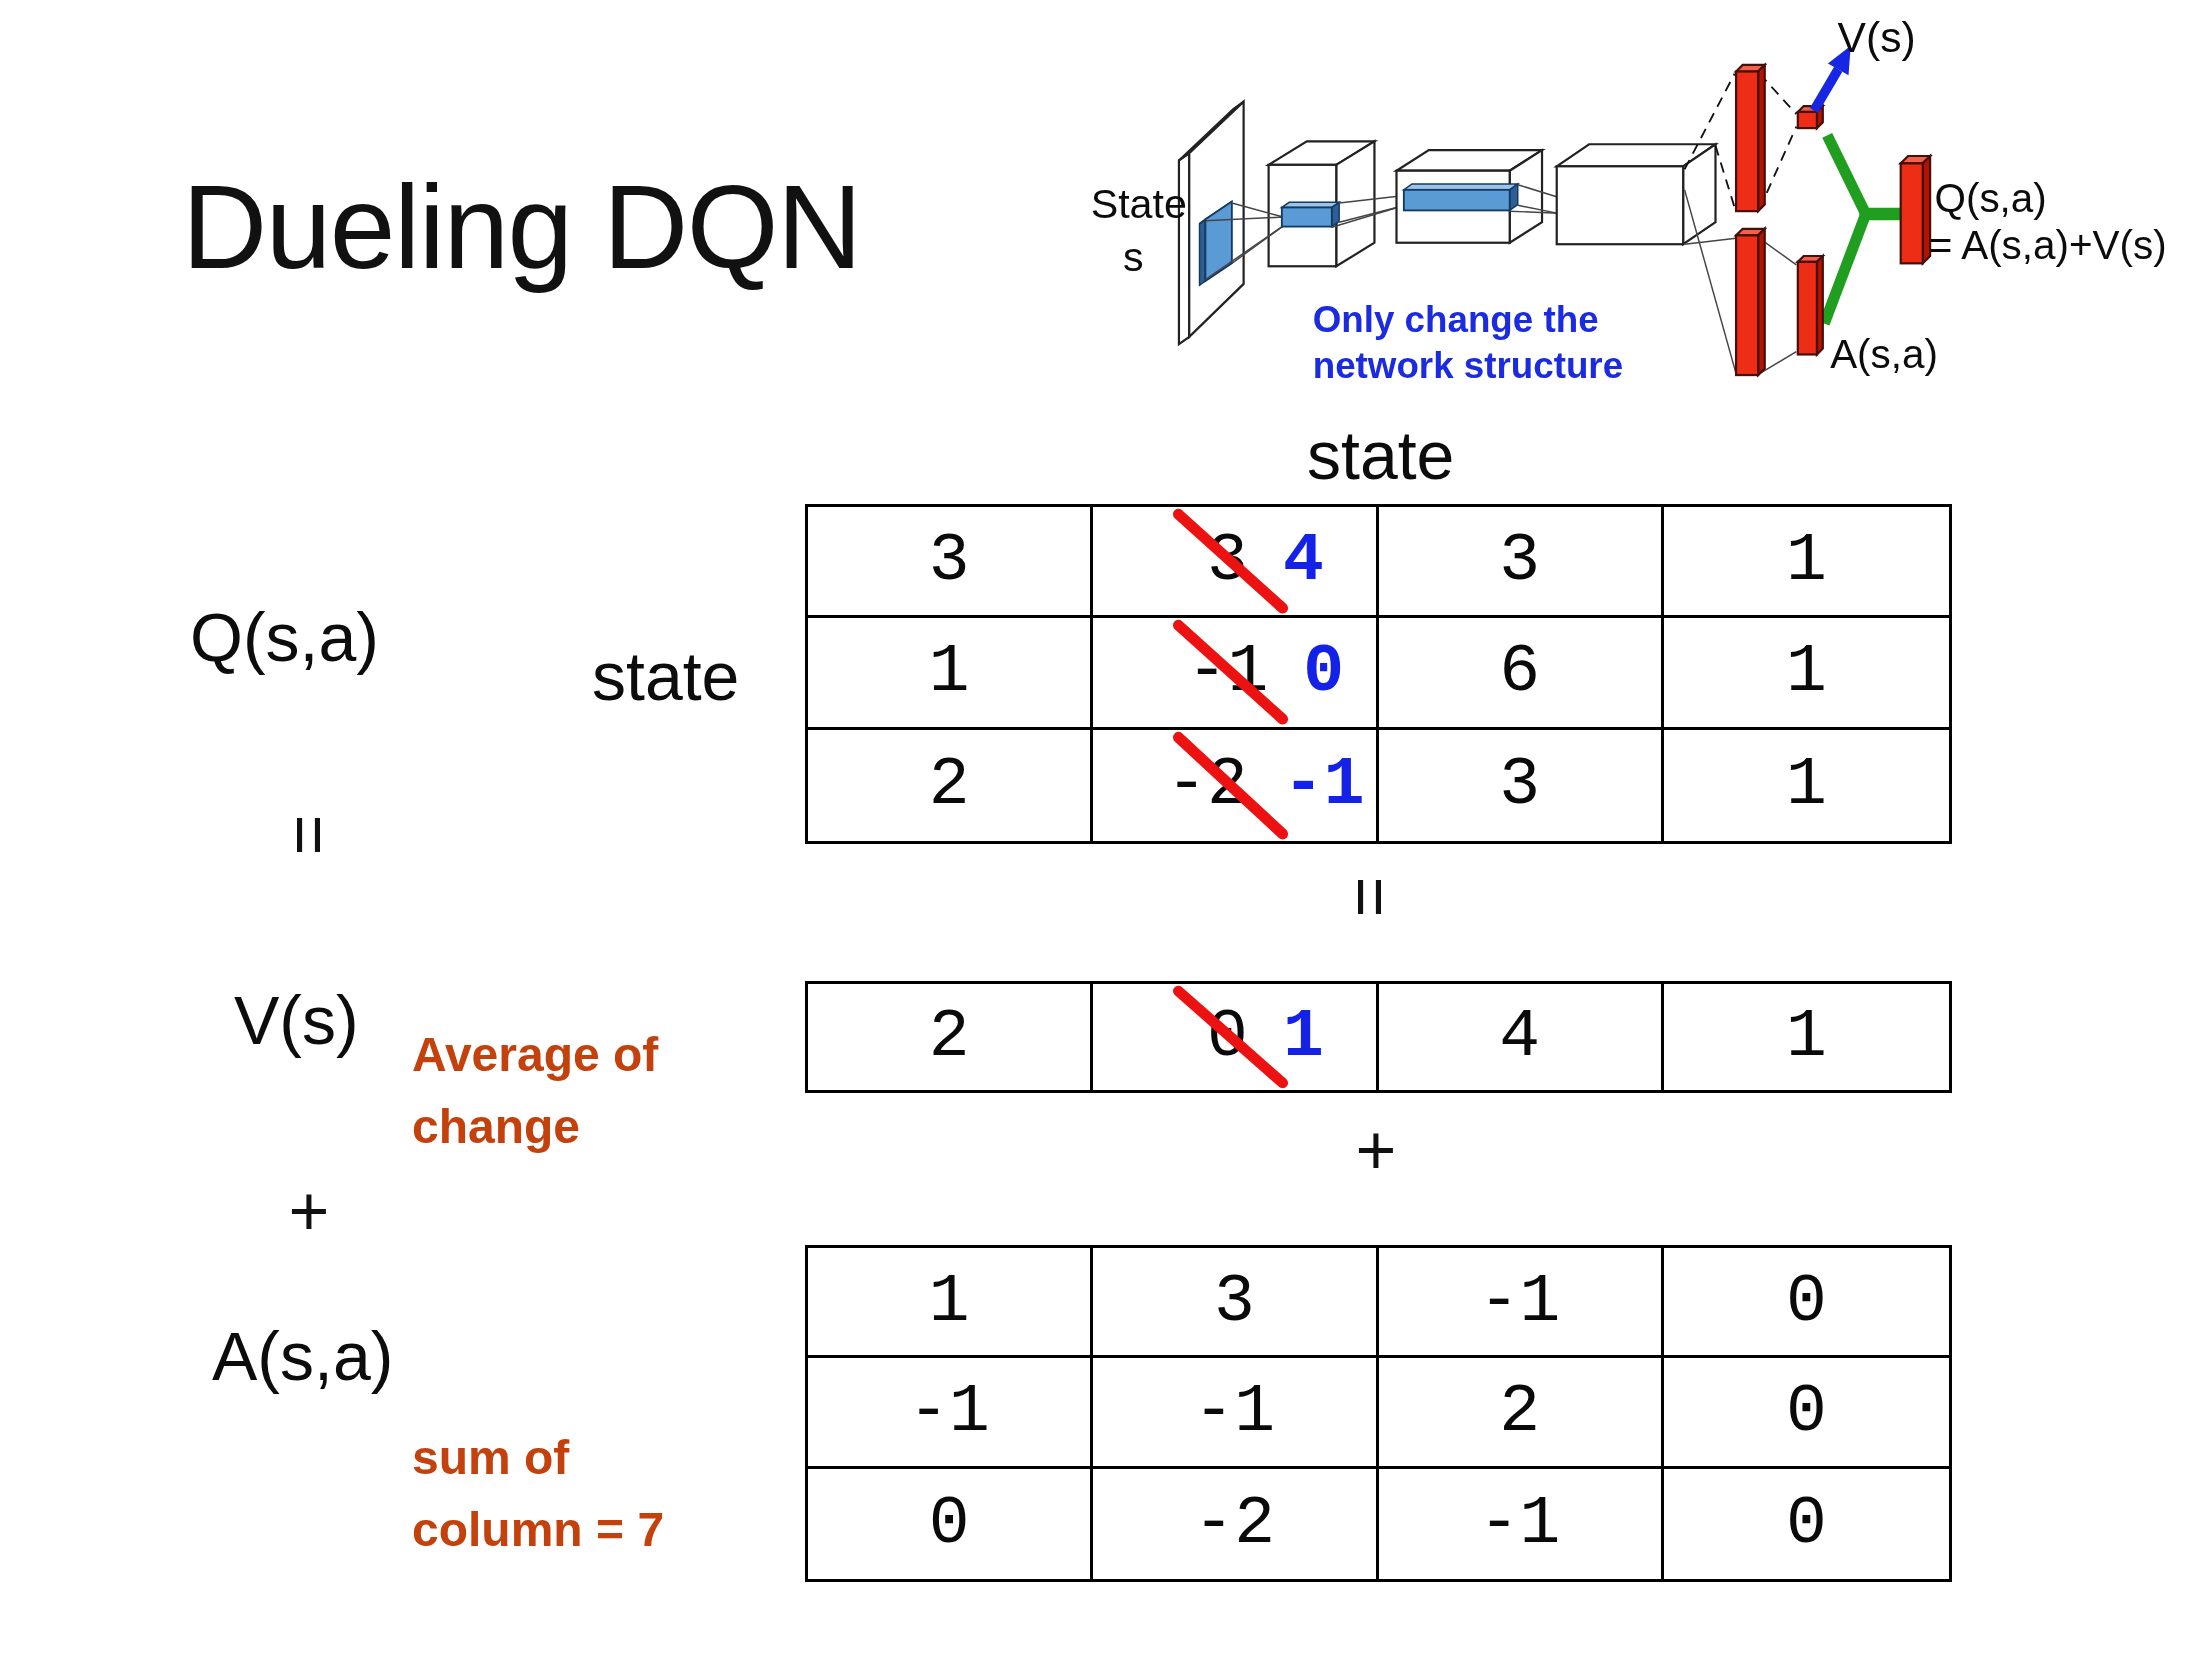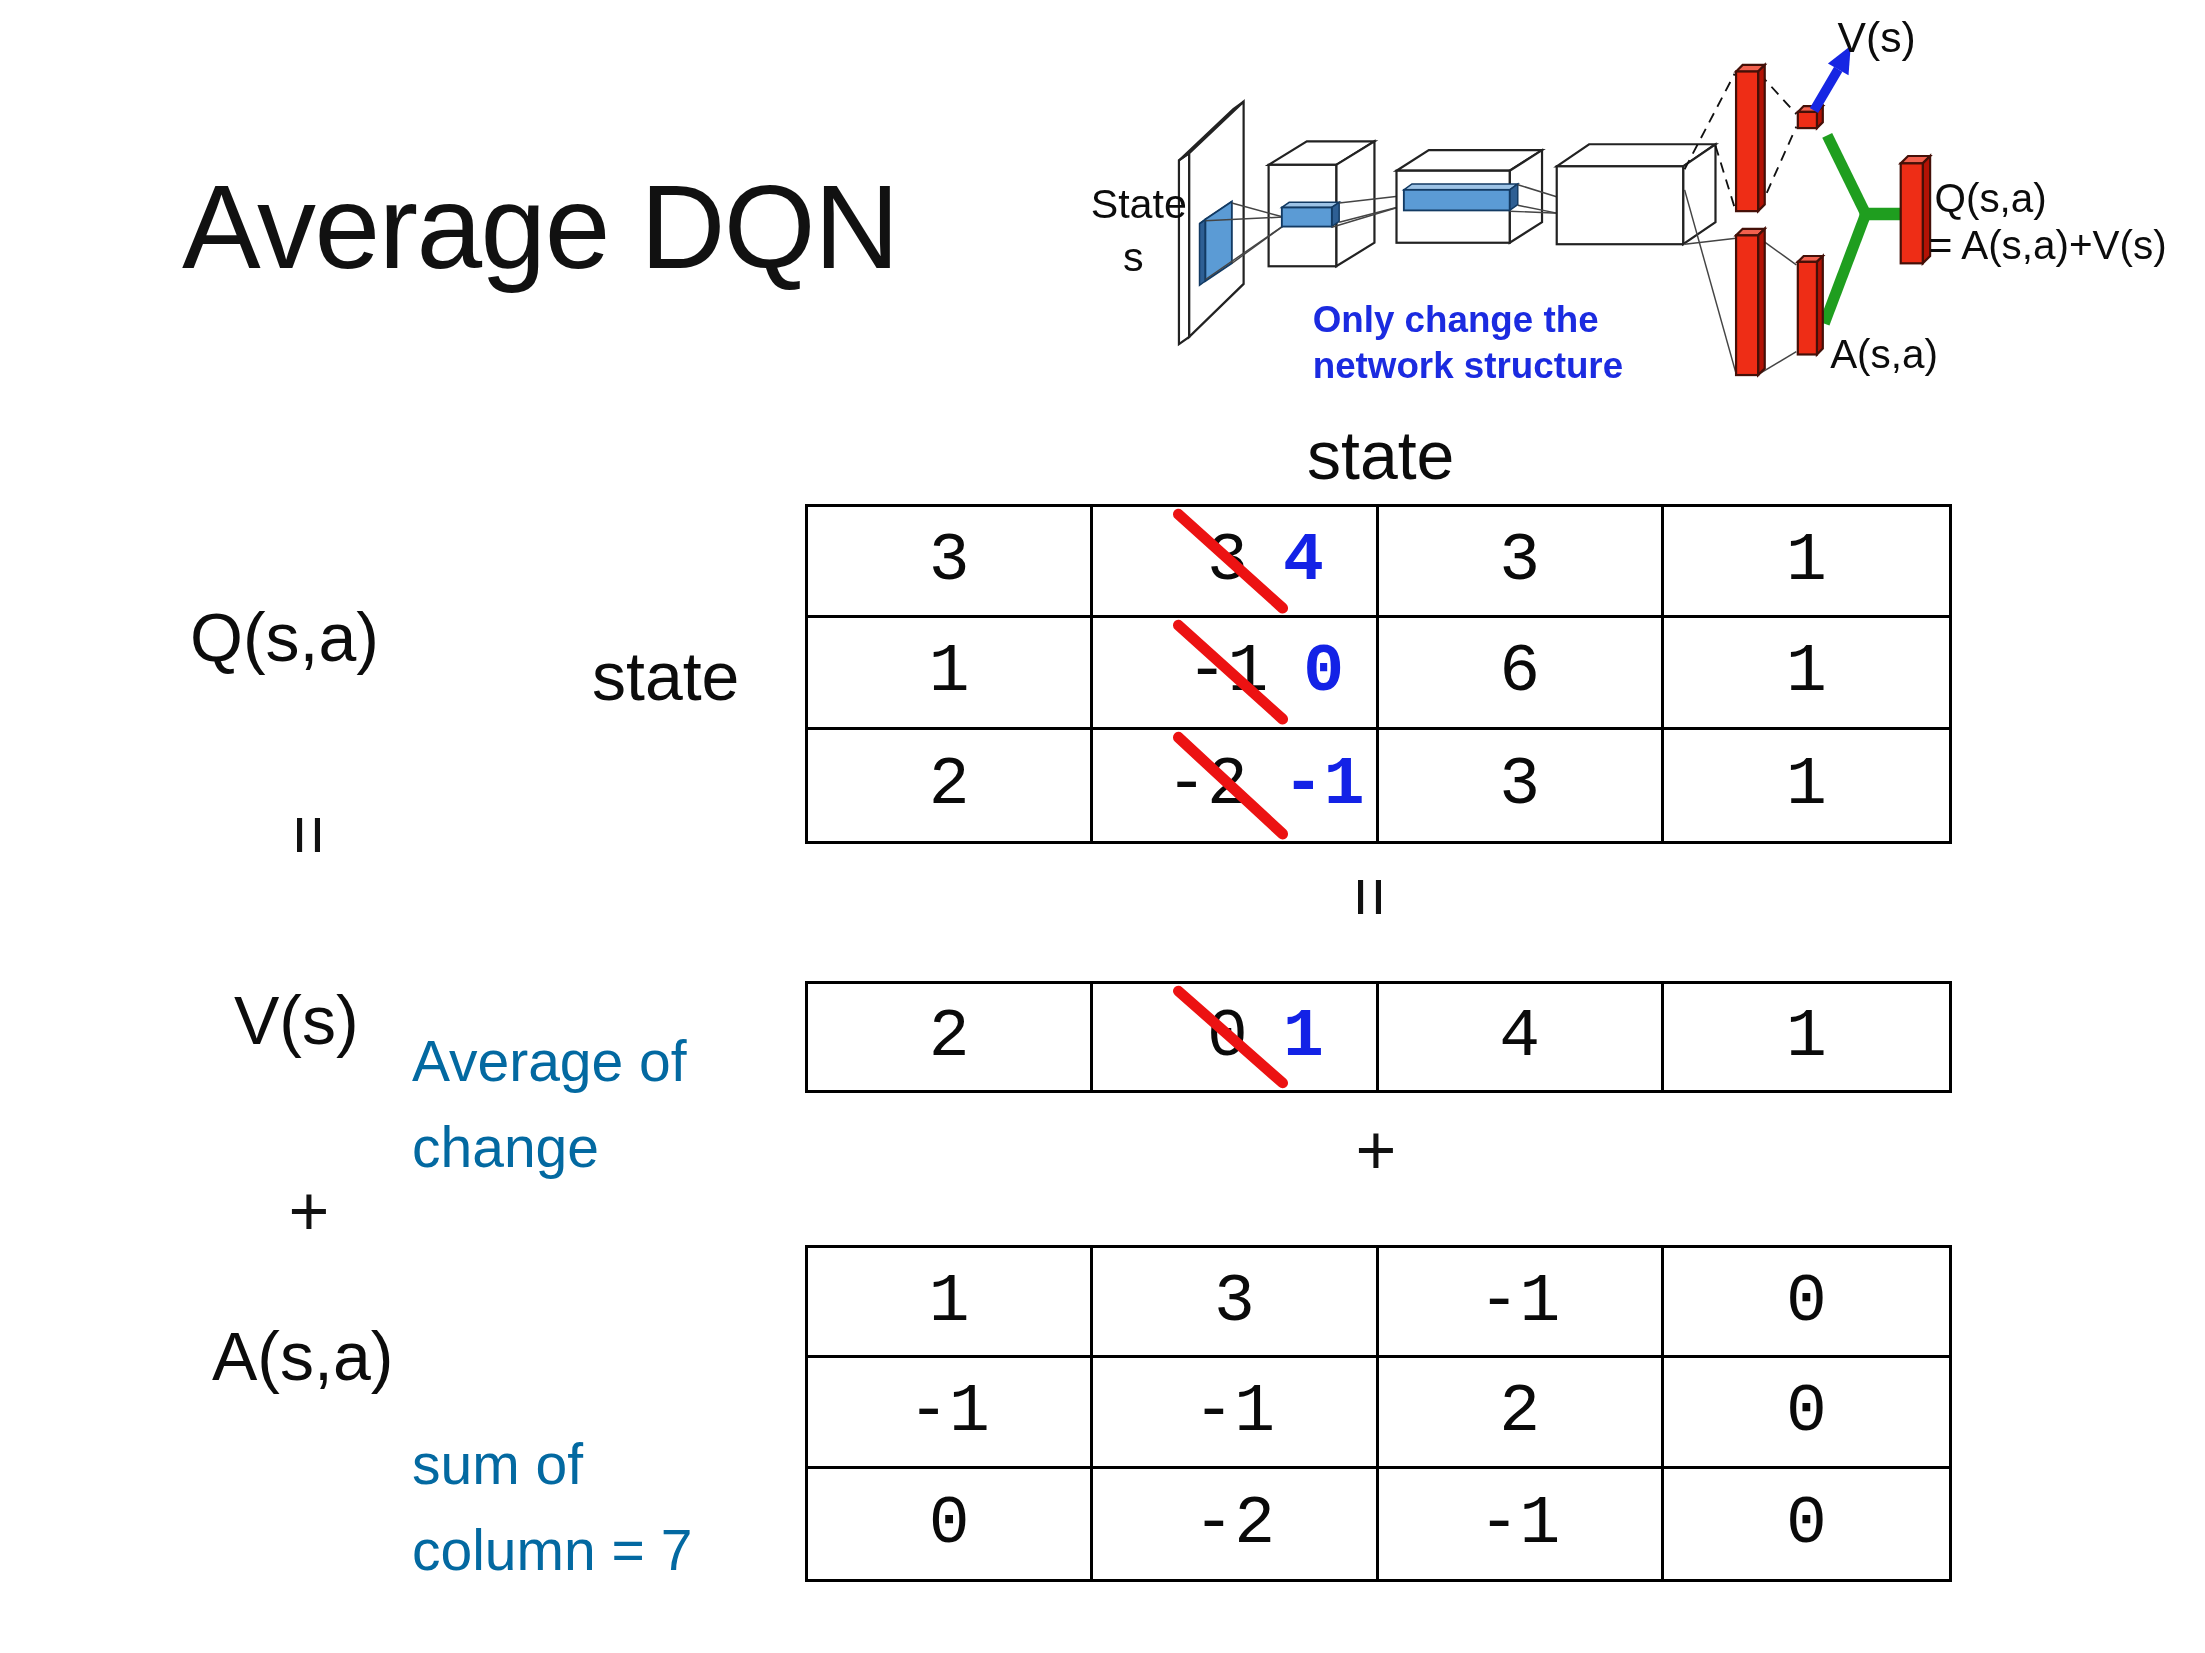--- a/index.html
+++ b/index.html
@@ -8,21 +8,21 @@
     position:relative; width:2205px; height:1654px;
     background:#ffffff; overflow:hidden;
     font-family:"Liberation Sans", sans-serif; color:#0c0c0c;
   }
   .abs { position:absolute; }
   .title {
     left:182px; top:168px; font-size:118px; line-height:1;
     letter-spacing:-1.5px; color:#111; white-space:nowrap;
   }
   .lbl { font-size:68px; line-height:1; white-space:nowrap; color:#0c0c0c; }
-  .note { font-size:57px; line-height:1.5; color:#0369a1; white-space:nowrap; }
+  .note { font-size:48px; line-height:1.5; color:#c2410c; white-space:nowrap;font-weight:bold; }
   .sym {
     width:88px; height:88px; display:flex; align-items:center; justify-content:center;
     font-size:70px; color:#111;
   }
   .sym .rot { transform:rotate(90deg); display:block; }
   
   .tbl {
     position:absolute; display:grid; background:#fff;
     border:3.7px solid #000; grid-template-columns:repeat(4,1fr);
   }
@@ -42,21 +42,21 @@
   .pair { display:flex; align-items:center; gap:35px; transform:translateX(31px); }
   .strike-svg { position:absolute; left:0; top:0; width:100%; height:100%; pointer-events:none; }
   .diagram-svg { position:absolute; left:1029px; top:0; width:1176px; height:412px; }
   svg text { font-family:"Liberation Sans", sans-serif; }
 </style>
 </head>
 <body>
 
 <div class="slide">
 
-  <div class="abs title">Average DQN</div>
+  <div class="abs title">Dueling DQN</div>
 
   <svg class="diagram-svg" viewBox="1400 0 1600 560">
 
     <g>
       <path d="M 1604,218 L 1618,208 L 1618,458 L 1604,468 Z" fill="#fff" stroke="#222" stroke-width="3"></path>
       <path d="M 1604,218 L 1618,208 L 1692,138 L 1678,148 Z" fill="#fff" stroke="#222" stroke-width="3"></path>
       <path d="M 1618,208 L 1692,138 L 1692,386 L 1618,458 Z" fill="#fff" stroke="#222" stroke-width="3"></path>
     </g>
 
     <g>

